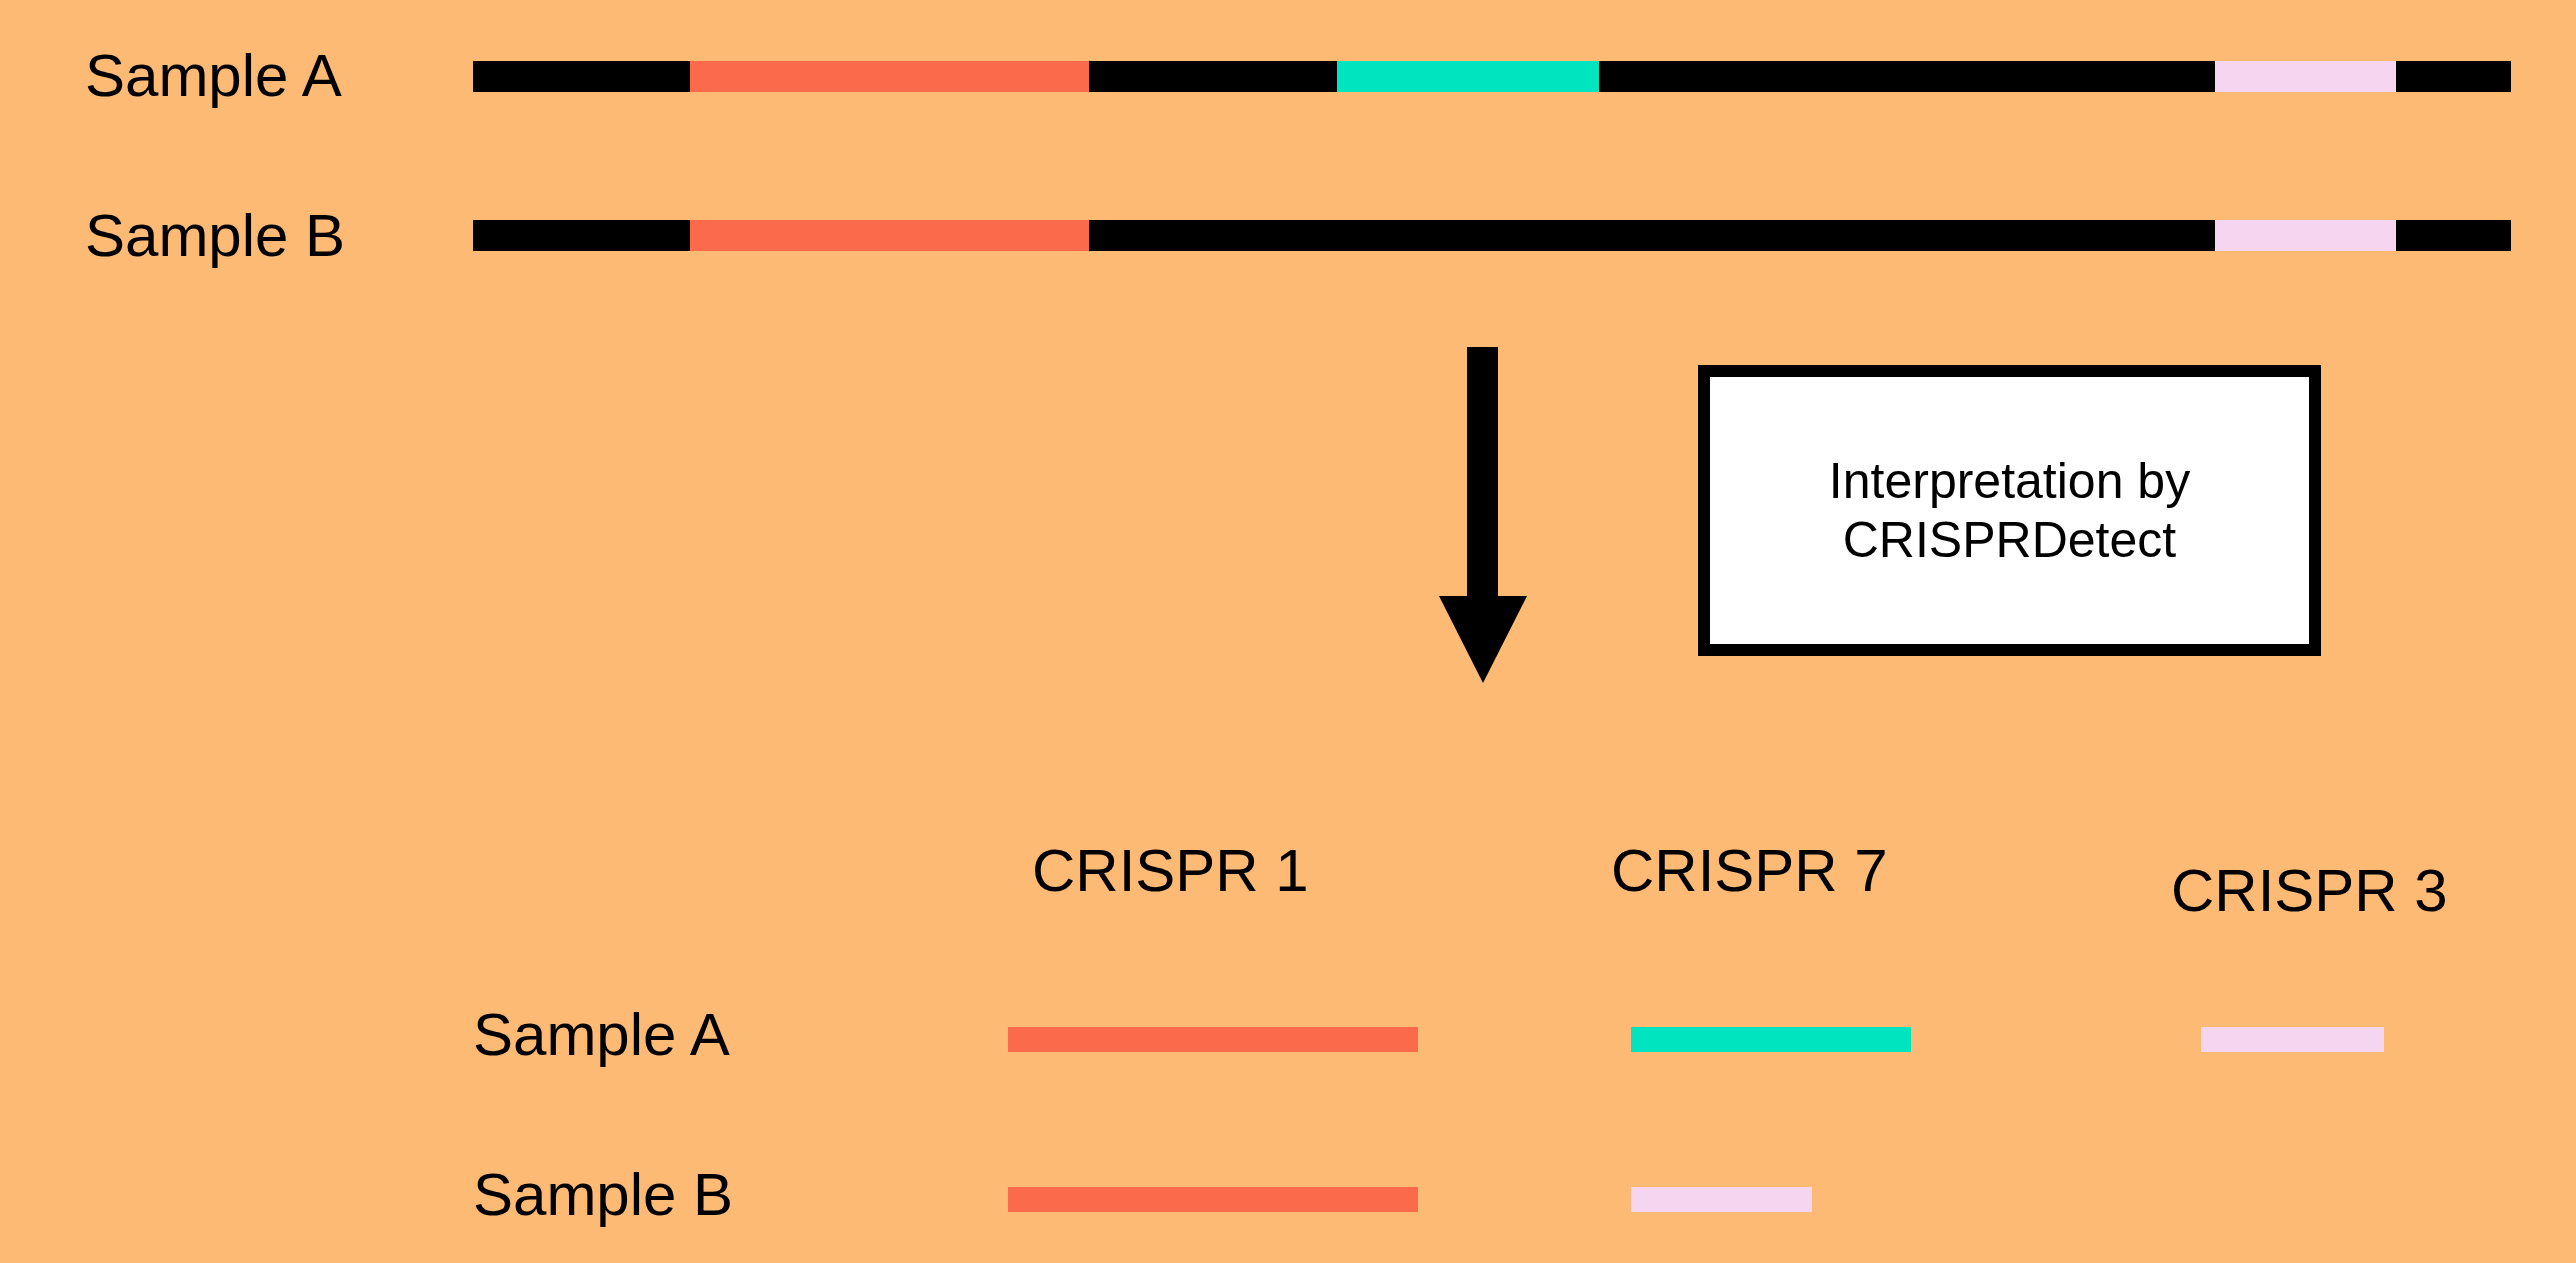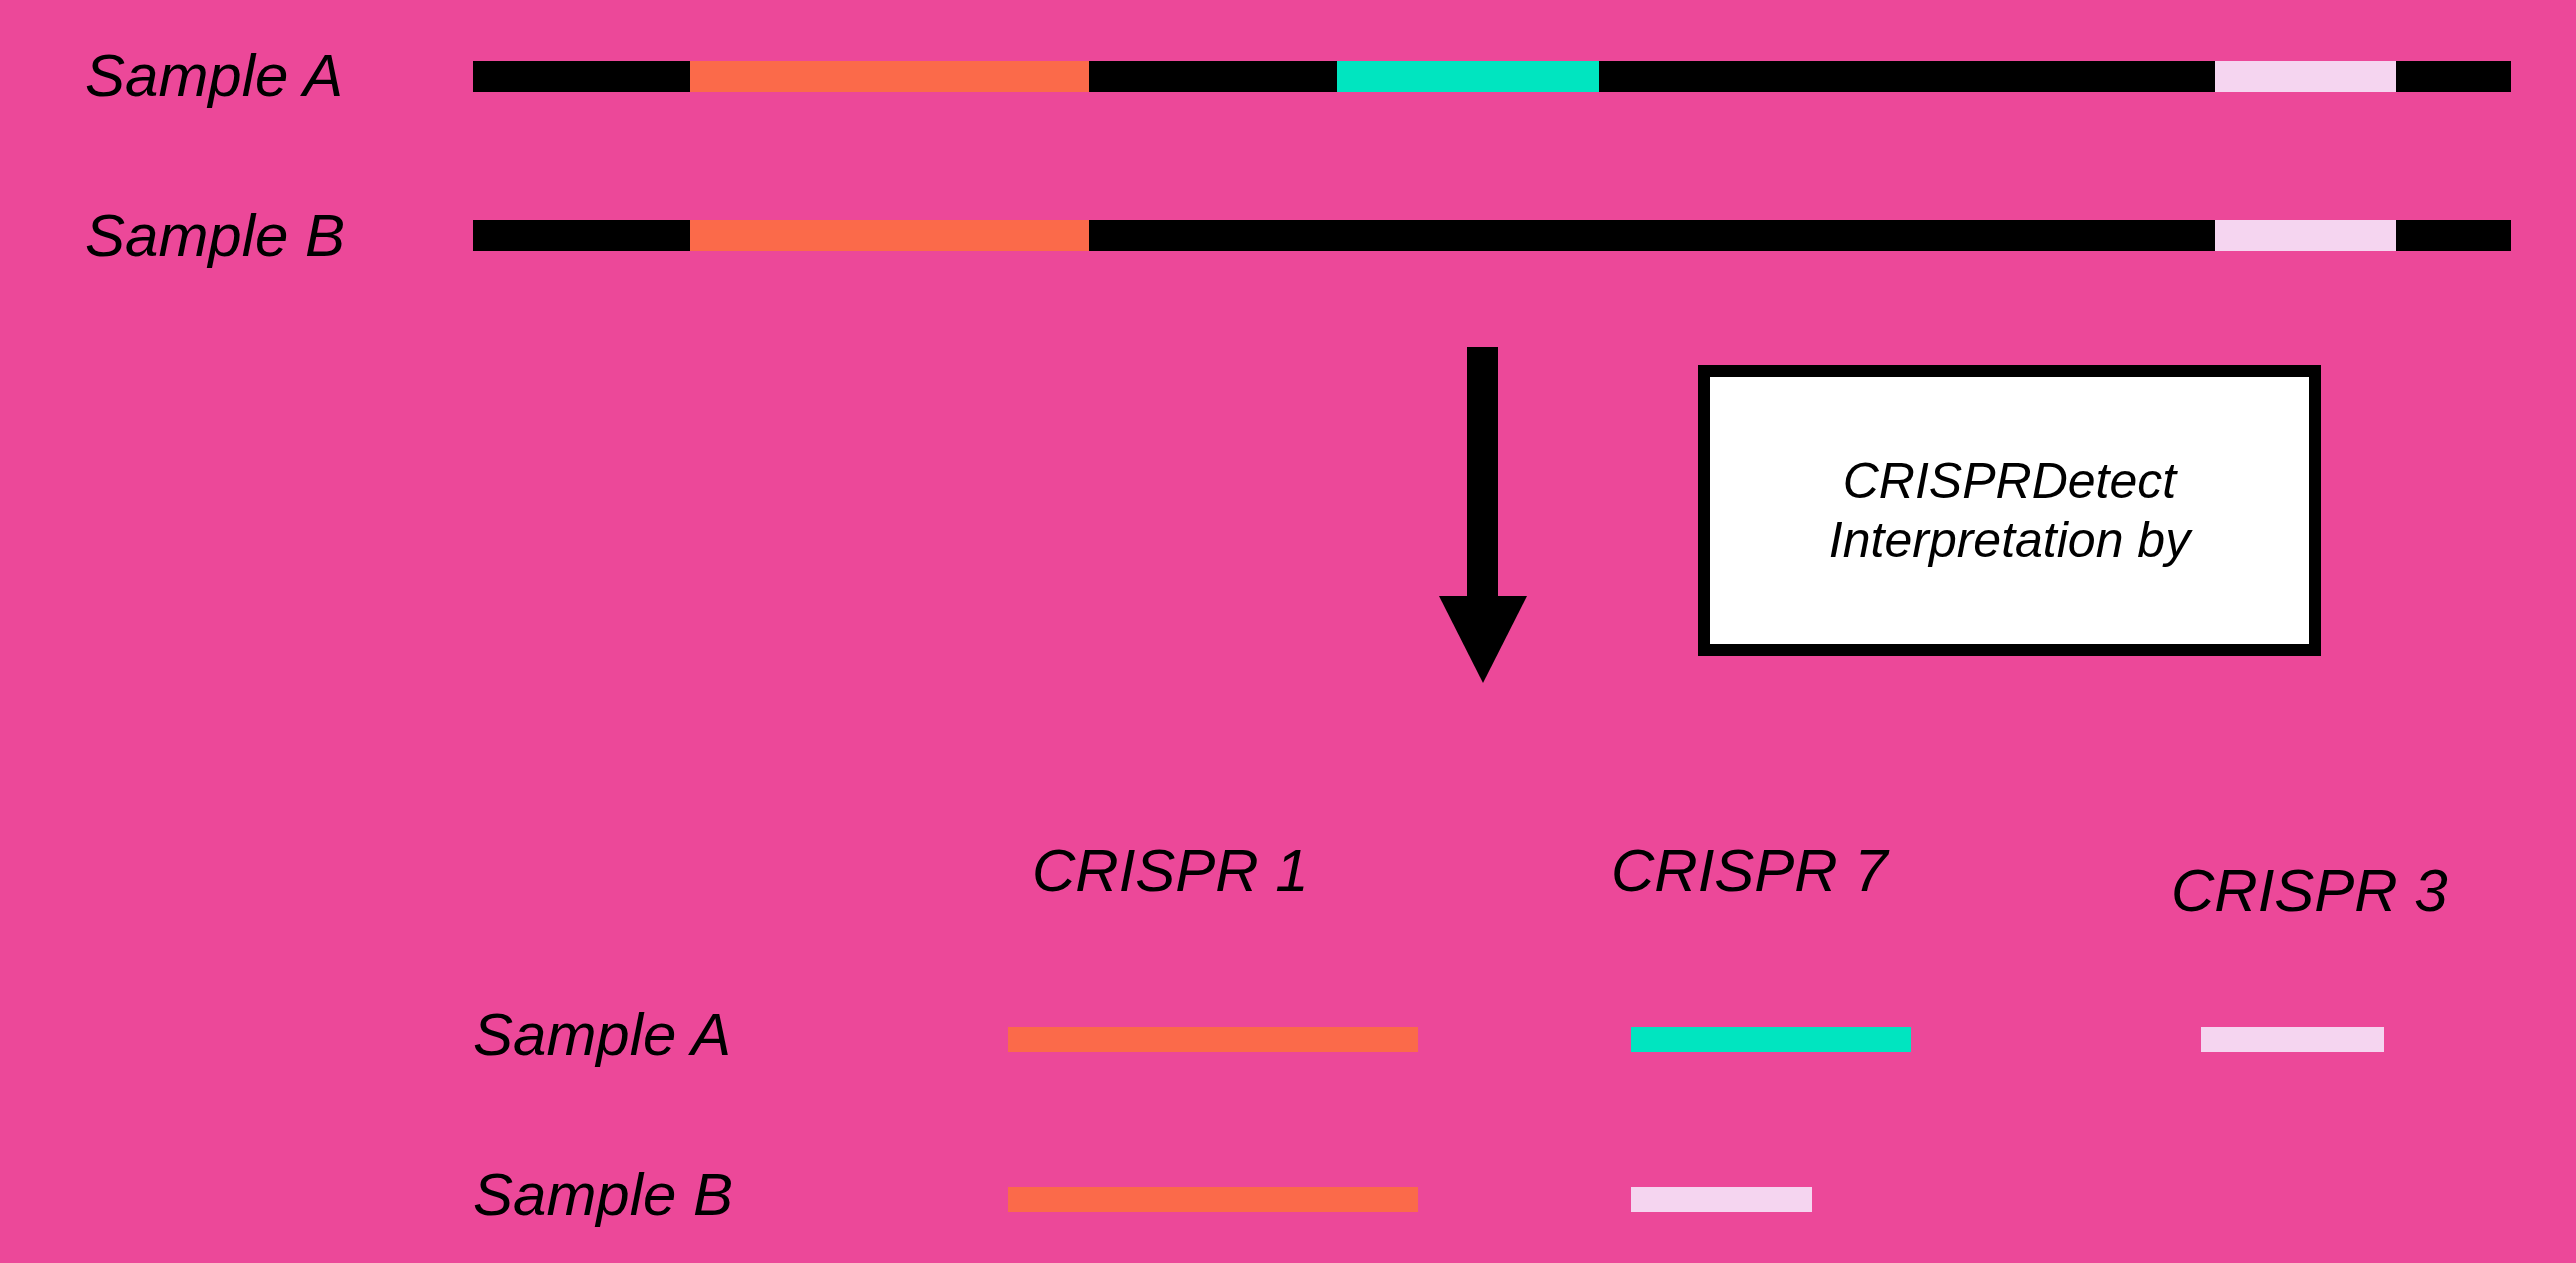--- a/index.html
+++ b/index.html
@@ -8,23 +8,22 @@
     background: #ffffff;
   }
   body {
     font-family: "Liberation Sans", sans-serif;
     color: #000000;
   }
   #canvas {
     position: relative;
     width: 2576px;
     height: 1264px;
-    background: #ec4899;
+    background: #fdba74;
     overflow: hidden;
-    font-style: italic;
   }
   .abs { position: absolute; }
 
   
   .row-label {
     font-size: 60px;
     line-height: 1;
     color: #000;
     white-space: nowrap;
     font-weight: 400;
@@ -120,22 +119,22 @@
       <div class="genome-seg" style="left:85.46%; width:8.90%;  background:#F5D5F0;"></div>
       <div class="genome-seg" style="left:94.36%; width:5.64%;  background:#000000;"></div>
     </div>
   </div>
 
   <div class="arrow-shaft" style="left:1467px; top:347px; width:31px; height:253px;"></div>
   <div class="arrow-head" style="left:1439px; top:596px;"></div>
 
   <div class="interp-box" style="left:1698px; top:365px; width:623px; height:291px;">
     <div class="interp-text">
+      <div>Interpretation by</div>
       <div>CRISPRDetect</div>
-      <div>Interpretation by</div>
     </div>
   </div>
 
   <div class="abs" style="left:0; top:0; width:2140px; height:1264px; pointer-events:none;">
 
     <div class="crispr-head" style="left:1032px; top:841px;">CRISPR 1</div>
     <div class="crispr-head" style="left:1611px; top:841px;">CRISPR 7</div>
     <div class="crispr-head" style="left:2171px; top:841px;margin-top:20px;">CRISPR 3</div>
 
     <div class="res-label" style="left:473px; top:1005px;">Sample A</div>

